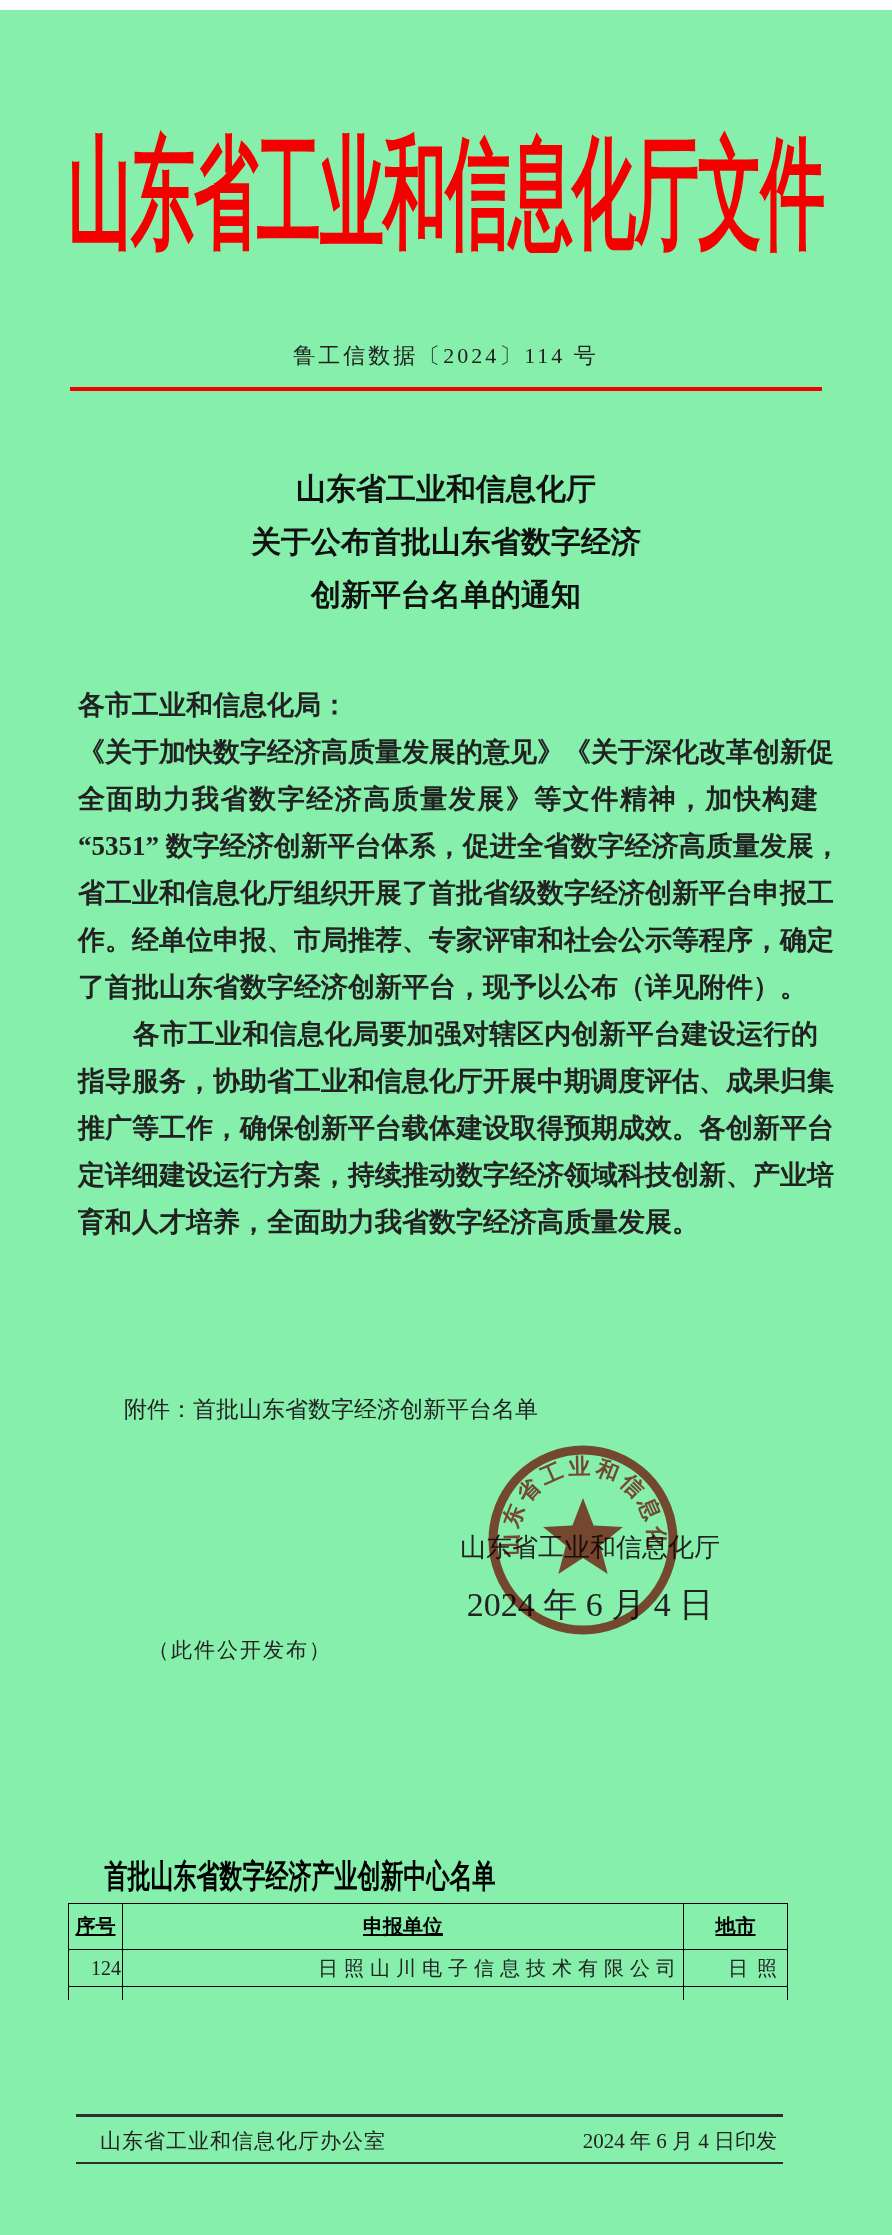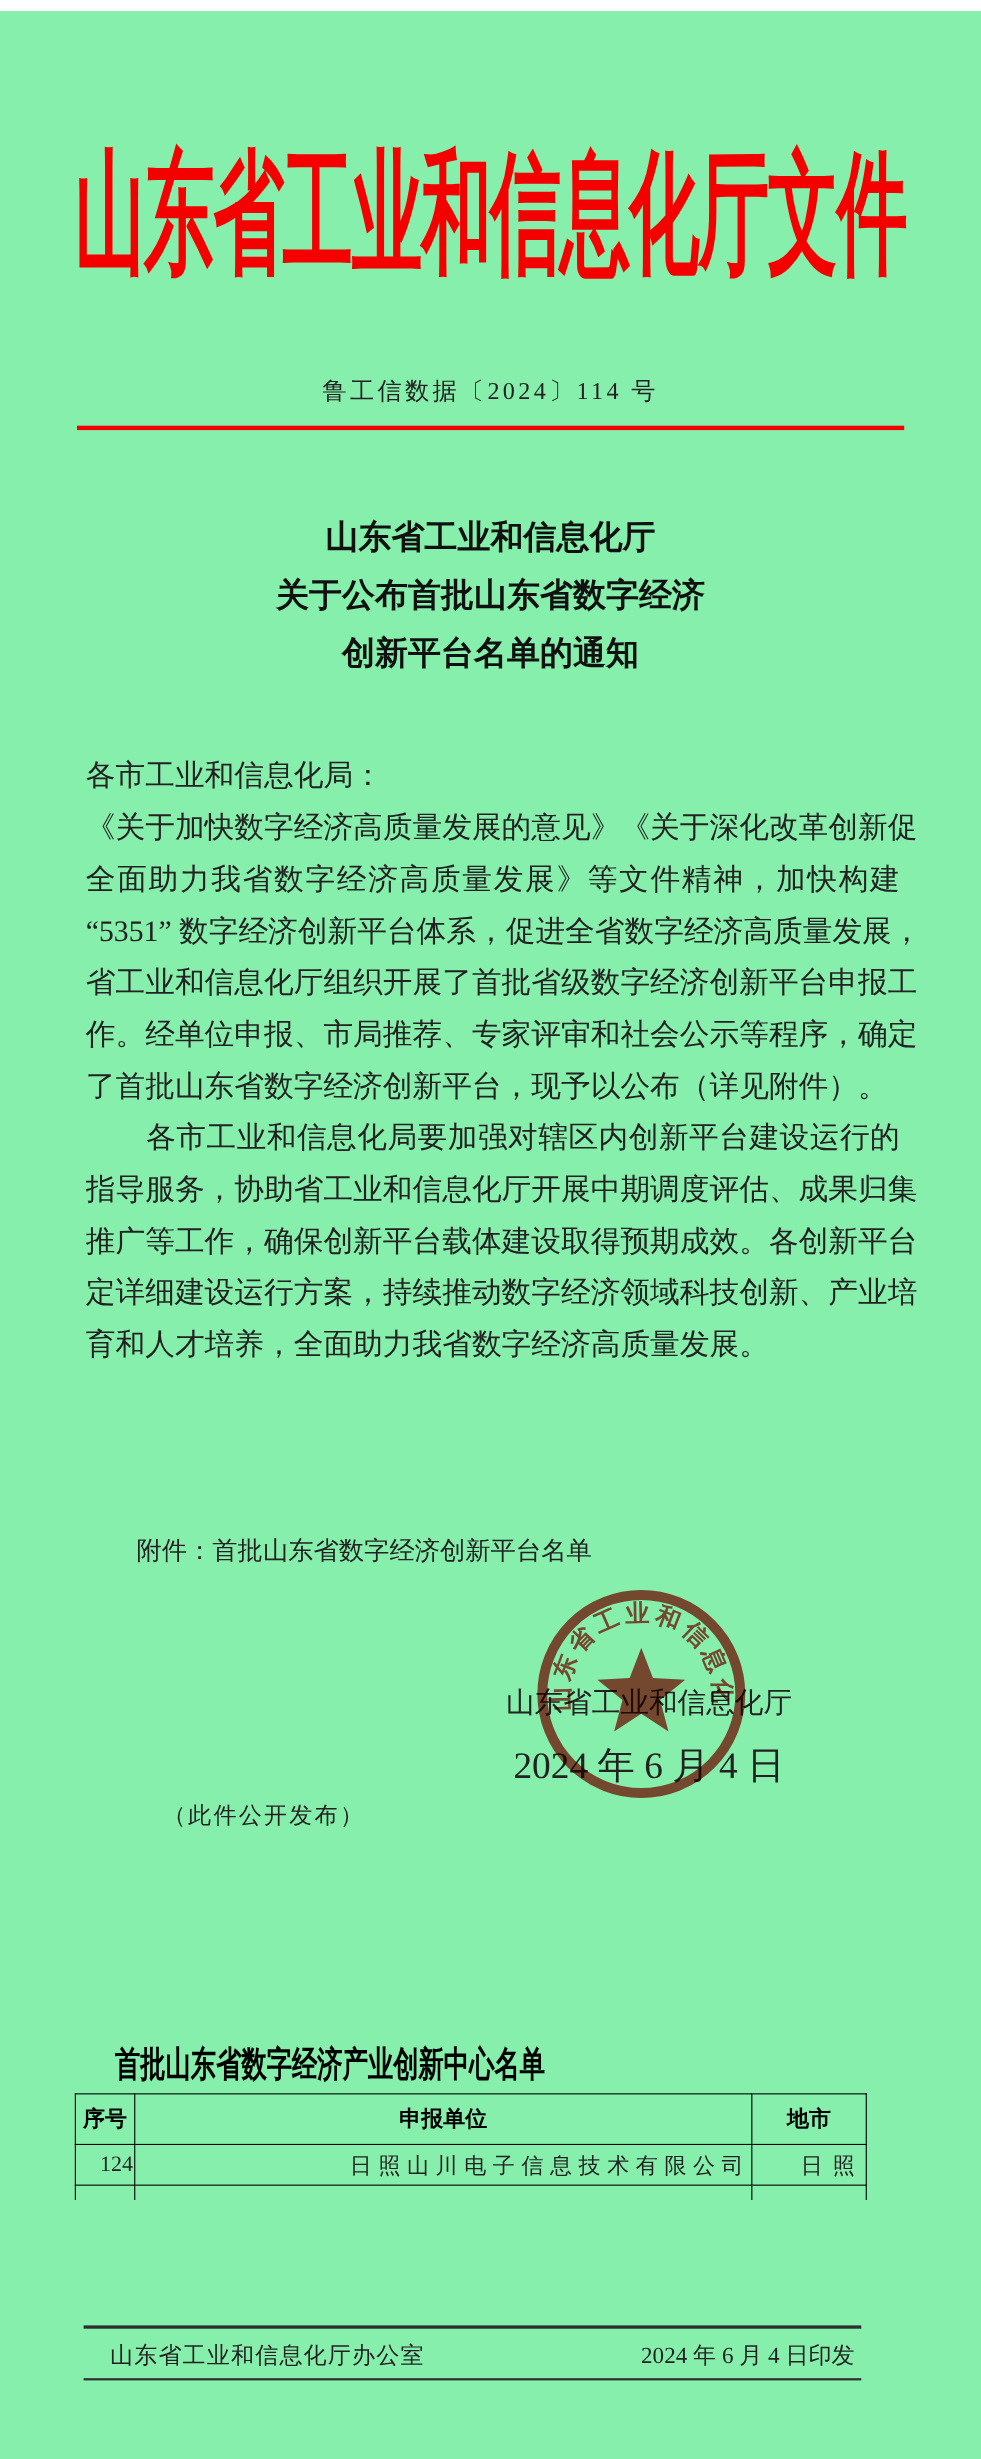--- a/index.html
+++ b/index.html
@@ -14,40 +14,40 @@
     transform:scaleY(1.9);white-space:nowrap;}
   .docnum{position:absolute;top:331px;left:0;right:0;text-align:center;
     font-size:22px;letter-spacing:3px;color:#222;}
   .redrule{position:absolute;top:377px;left:70px;width:752px;height:4px;background:#f40000;}
   
   .ntitle{position:absolute;top:452px;left:0;right:0;text-align:center;
     font-weight:bold;font-size:30px;line-height:53px;color:#111;}
   
   .docbody{position:absolute;top:672px;left:78px;width:740px;font-size:27px;color:#222;}
   .bline{height:47px;line-height:47px;white-space:nowrap;
-    text-align:justify;text-align-last:justify;}
+    text-align:justify;text-align-last:justify;font-weight:bold;}
   .bline[data-a="l"]{text-align-last:left;}
   .attline{position:absolute;top:1384px;left:78px;width:740px;font-size:23px;
     text-indent:2em;color:#222;}
   
   .issuer{position:absolute;top:1520px;left:435px;width:310px;text-align:center;
     font-size:26px;color:#222;}
   .issue-date{position:absolute;top:1572px;left:435px;width:310px;text-align:center;
     font-size:34px;color:#222;}
   .public-note{position:absolute;top:1626px;left:148px;font-size:21px;
     letter-spacing:2px;color:#222;}
   .seal{position:absolute;left:483px;top:1430px;opacity:.88;mix-blend-mode:multiply;}
   
   .atitle{position:absolute;top:1849px;left:103px;width:394px;text-align:center;}
   .atitle span{display:inline-block;font-family:"Liberation Sans","DejaVu Sans",sans-serif;
     font-weight:bold;font-size:23px;transform:scaleY(1.4);transform-origin:50% 30%;
     white-space:nowrap;color:#000;}
   .atable{position:absolute;left:68px;top:1893px;border-collapse:collapse;table-layout:fixed;}
   .atable th{font-family:"Liberation Sans","DejaVu Sans",sans-serif;font-weight:bold;
-    font-size:20px;height:43px;border:1px solid #000;text-align:center;color:#000;}
+    font-size:20px;height:43px;border:1px solid #000;text-align:center;color:#000;text-decoration:underline;}
   .atable td{font-size:20px;height:34px;border:1px solid #000;text-align:right;color:#222;}
   .col-no{width:54px;} .col-unit{width:561px;} .col-city{width:104px;}
   .unit-cell{letter-spacing:6px;} .city-cell{letter-spacing:9px;}
   .atable tr.stub td{height:11px;border-top:none;border-bottom:none;}
   
   .footer-rule-top{position:absolute;top:2104px;left:76px;width:707px;height:3px;background:#2e2e2e;}
   .footer-rule-bottom{position:absolute;top:2152px;left:76px;width:707px;height:2px;background:#2e2e2e;}
   .footer-row{position:absolute;top:2117px;left:76px;width:707px;display:flex;
     justify-content:space-between;align-items:center;font-size:21px;color:#222;}
   .footer-office{padding-left:24px;letter-spacing:1px;}

